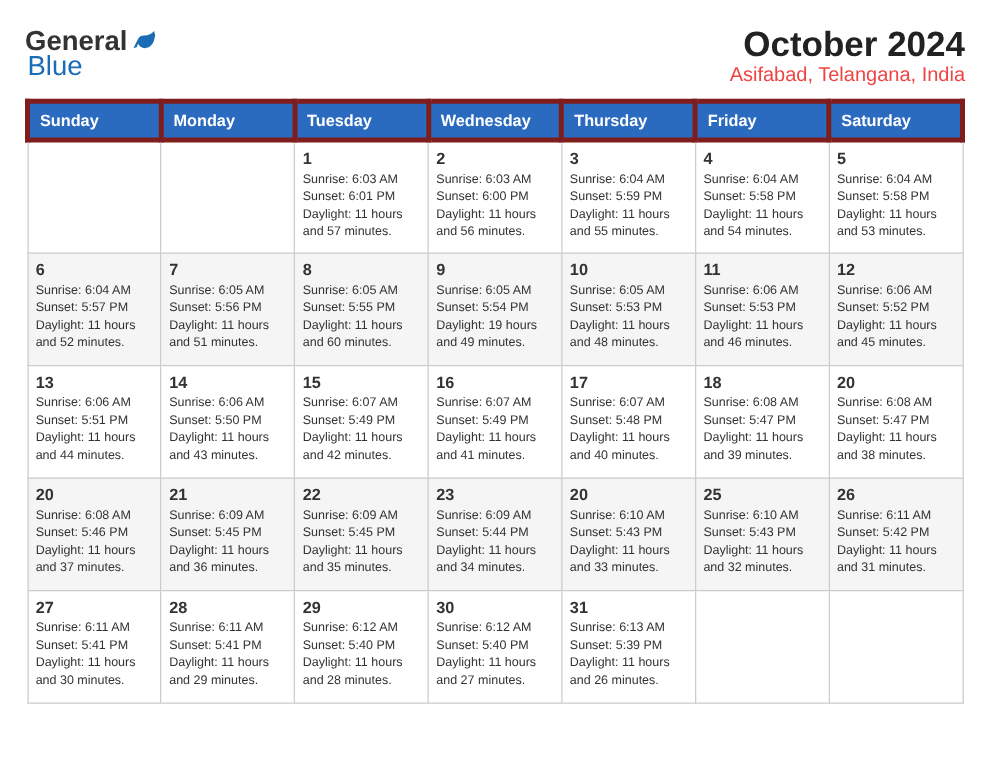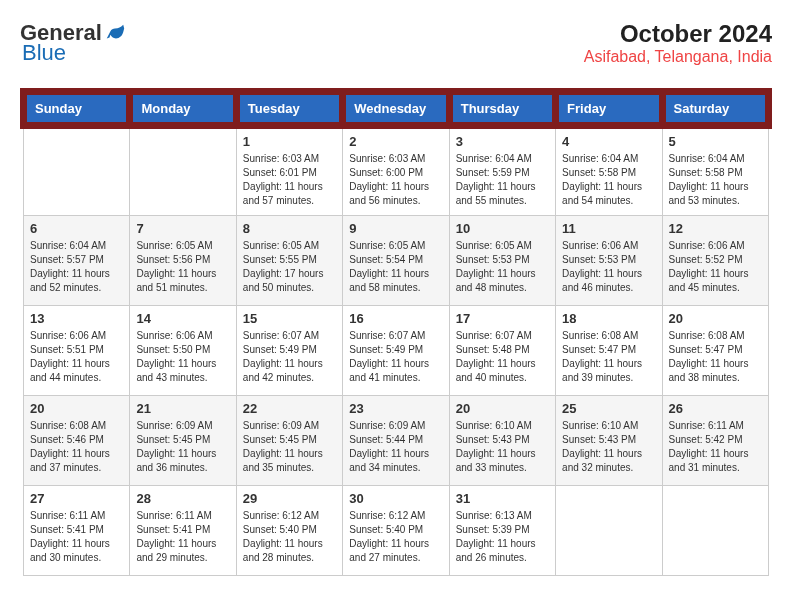--- a/index.html
+++ b/index.html
@@ -7,51 +7,51 @@
       font-family: Arial, sans-serif;
       background: #fff;
       width: 792px;
       min-height: 612px;
       padding: 20px;
     }
     .header-area {
       display: flex;
       justify-content: space-between;
       align-items: flex-start;
-      margin-bottom: 22px;
+      margin-bottom: 9px;
     }
     .logo {
       display: flex;
       flex-direction: column;
       align-items: flex-start;
     }
     .title-area {
       text-align: right;
     }
     .month-title {
-      font-size: 24px;
+      font-size: 28px;
       font-weight: bold;
       color: #222;
     }
     .location-title {
       font-size: 16px;
       color: #ef4444;
     }
     table {
       width: 100%;
       border-collapse: collapse;
       table-layout: fixed;
     }
     th {
       background-color: #2a6abf;
       color: #fff;
       text-align: left;
       padding: 6px 8px;
       font-size: 13px;
-      border: 7px solid #7f1d1d;
+      border: 4px solid #7f1d1d;
     }
     td {
       border: 1px solid #ccc;
       vertical-align: top;
       padding: 5px 6px;
       font-size: 11px;
       color: #333;
       height: 90px;
     }
     .day-number {
@@ -167,29 +167,29 @@
             <div>Sunrise: 6:05 AM</div>
             <div>Sunset: 5:56 PM</div>
             <div>Daylight: 11 hours and 51 minutes.</div>
           </div>
         </td>
         <td>
           <div class="day-number">8</div>
           <div class="cell-text">
             <div>Sunrise: 6:05 AM</div>
             <div>Sunset: 5:55 PM</div>
-            <div>Daylight: 17 hours and 50 minutes.</div>
+            <div>Daylight: 11 hours and 60 minutes.</div>
           </div>
         </td>
         <td>
           <div class="day-number">9</div>
           <div class="cell-text">
             <div>Sunrise: 6:05 AM</div>
             <div>Sunset: 5:54 PM</div>
-            <div>Daylight: 11 hours and 58 minutes.</div>
+            <div>Daylight: 19 hours and 49 minutes.</div>
           </div>
         </td>
         <td>
           <div class="day-number">10</div>
           <div class="cell-text">
             <div>Sunrise: 6:05 AM</div>
             <div>Sunset: 5:53 PM</div>
             <div>Daylight: 11 hours and 48 minutes.</div>
           </div>
         </td>

